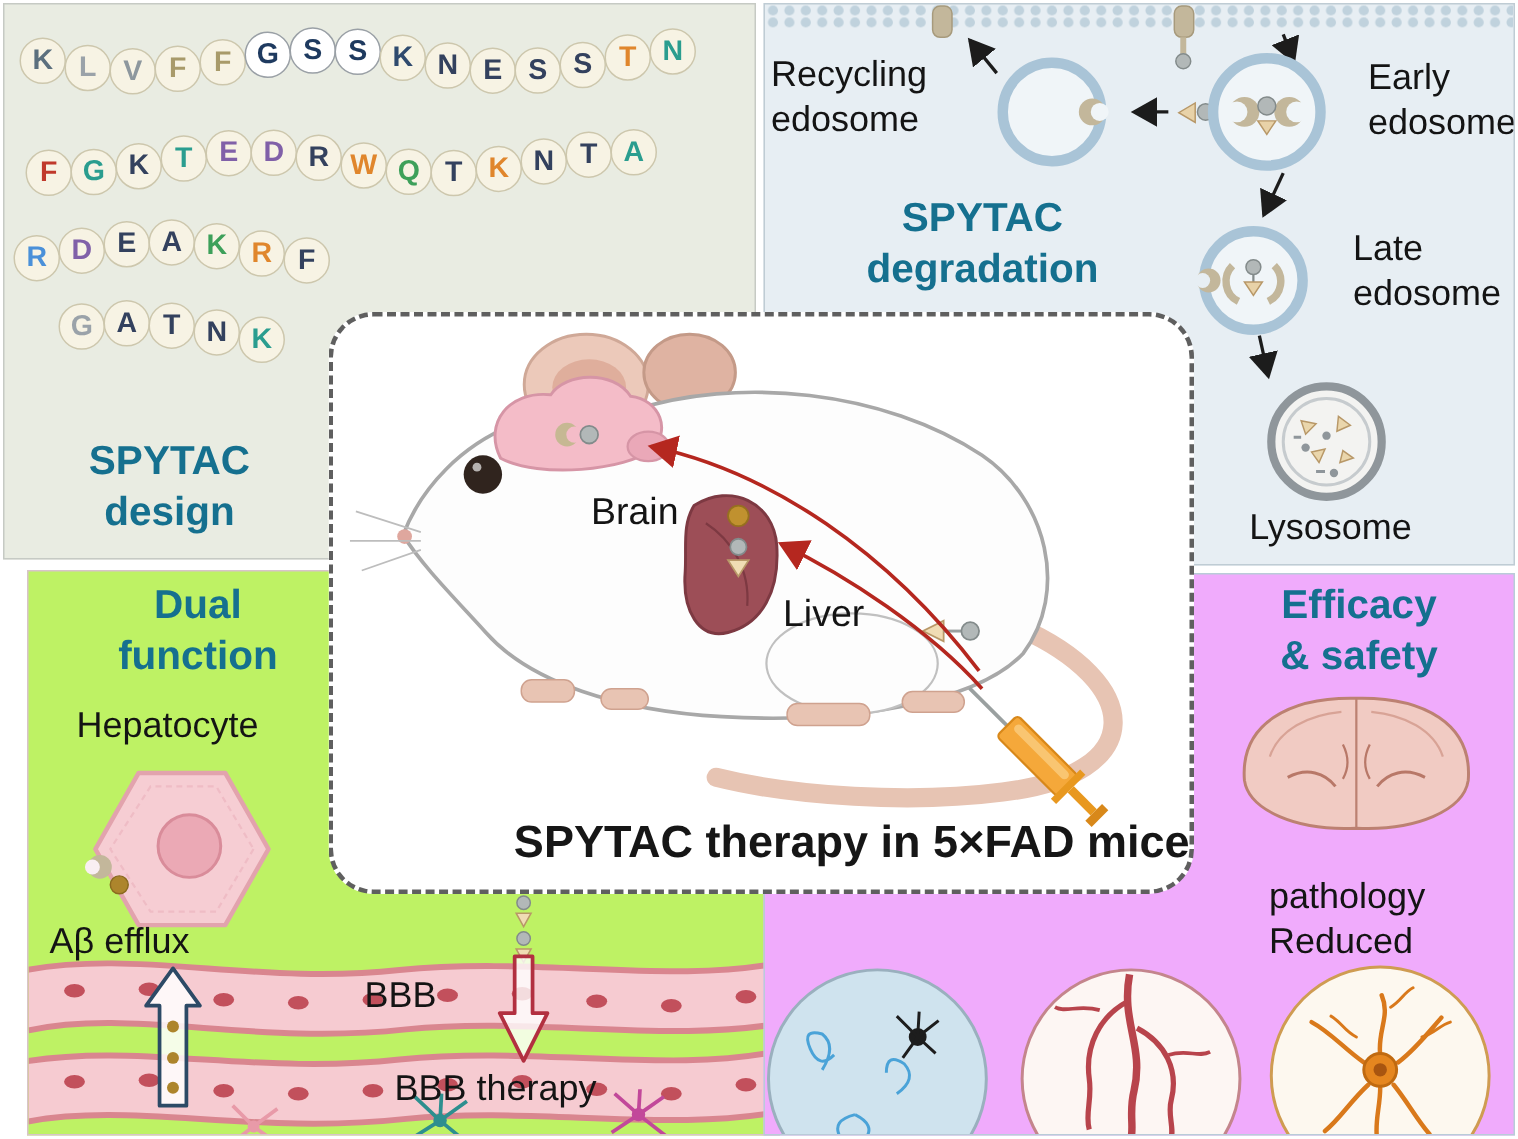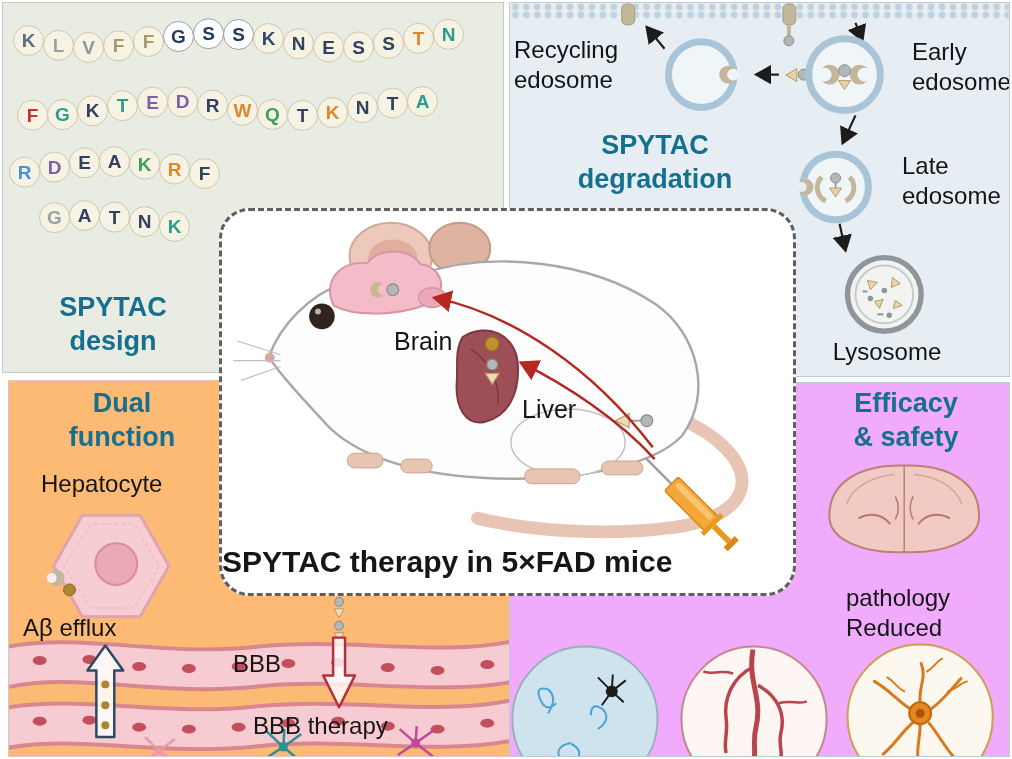--- a/index.html
+++ b/index.html
@@ -1,31 +1,31 @@
 <!DOCTYPE html>
 <html><head>
 <meta charset="utf-8">
 <style>
   *{margin:0;padding:0;box-sizing:border-box}
   html,body{width:1012px;height:759px;background:#ffffff;font-family:"Liberation Sans",sans-serif}
   .canvas{position:relative;width:1012px;height:759px;background:#ffffff;overflow:hidden}
   .panel{position:absolute;overflow:hidden;border:1px solid #c6cac4}
   .p-design{left:2px;top:2px;width:502px;height:371px;background:#e9ece2}
   .p-degradation{left:509px;top:2px;width:501px;height:375px;background:#e7eef3;border-color:#bfccd4}
-  .p-dual{left:8px;top:380px;width:502px;height:377px;background:#fdba74;border-color:#d8c4c9}
+  .p-dual{left:18px;top:380px;width:502px;height:377px;background:#bef264;border-color:#d8c4c9}
   .p-efficacy{left:509px;top:382px;width:501px;height:375px;background:#f0abfc;border-color:#b9ccd8}
   .center-card{position:absolute;left:219px;top:208px;width:577px;height:388px;background:#ffffff;
                border:3px dashed #5f5f5f;border-radius:30px;z-index:5;overflow:hidden}
   .fill{position:absolute;left:0;top:0;width:100%;height:100%}
   .teal-title{position:absolute;color:#15708f;font-weight:bold;font-size:27px;line-height:1.25;text-align:center}
   .label{position:absolute;color:#141414;font-size:24px;line-height:1.24}
   .pep-row{position:absolute;display:flex}
   .pep{width:31px;height:31px;margin-right:-1px;border-radius:50%;background:#f7f3e4;border:1.5px solid #cdc7ad;
        display:flex;align-items:center;justify-content:center;font-weight:bold;font-size:19px}
-  .main-title{position:absolute;left:0;right:0;top:334px;text-align:left;font-size:30px;font-weight:bold;color:#161616}
+  .main-title{position:absolute;left:0;right:0;top:334px;text-align:right;font-size:30px;font-weight:bold;color:#161616}
   .organ-label{position:absolute;color:#141414;font-size:25px}
 </style>
 </head>
 <body>
 
 <div class="canvas">
 
   <section class="panel p-design">
     <div class="fill">
         <div class="pep-row" style="top: 22px; left: 10px;">

